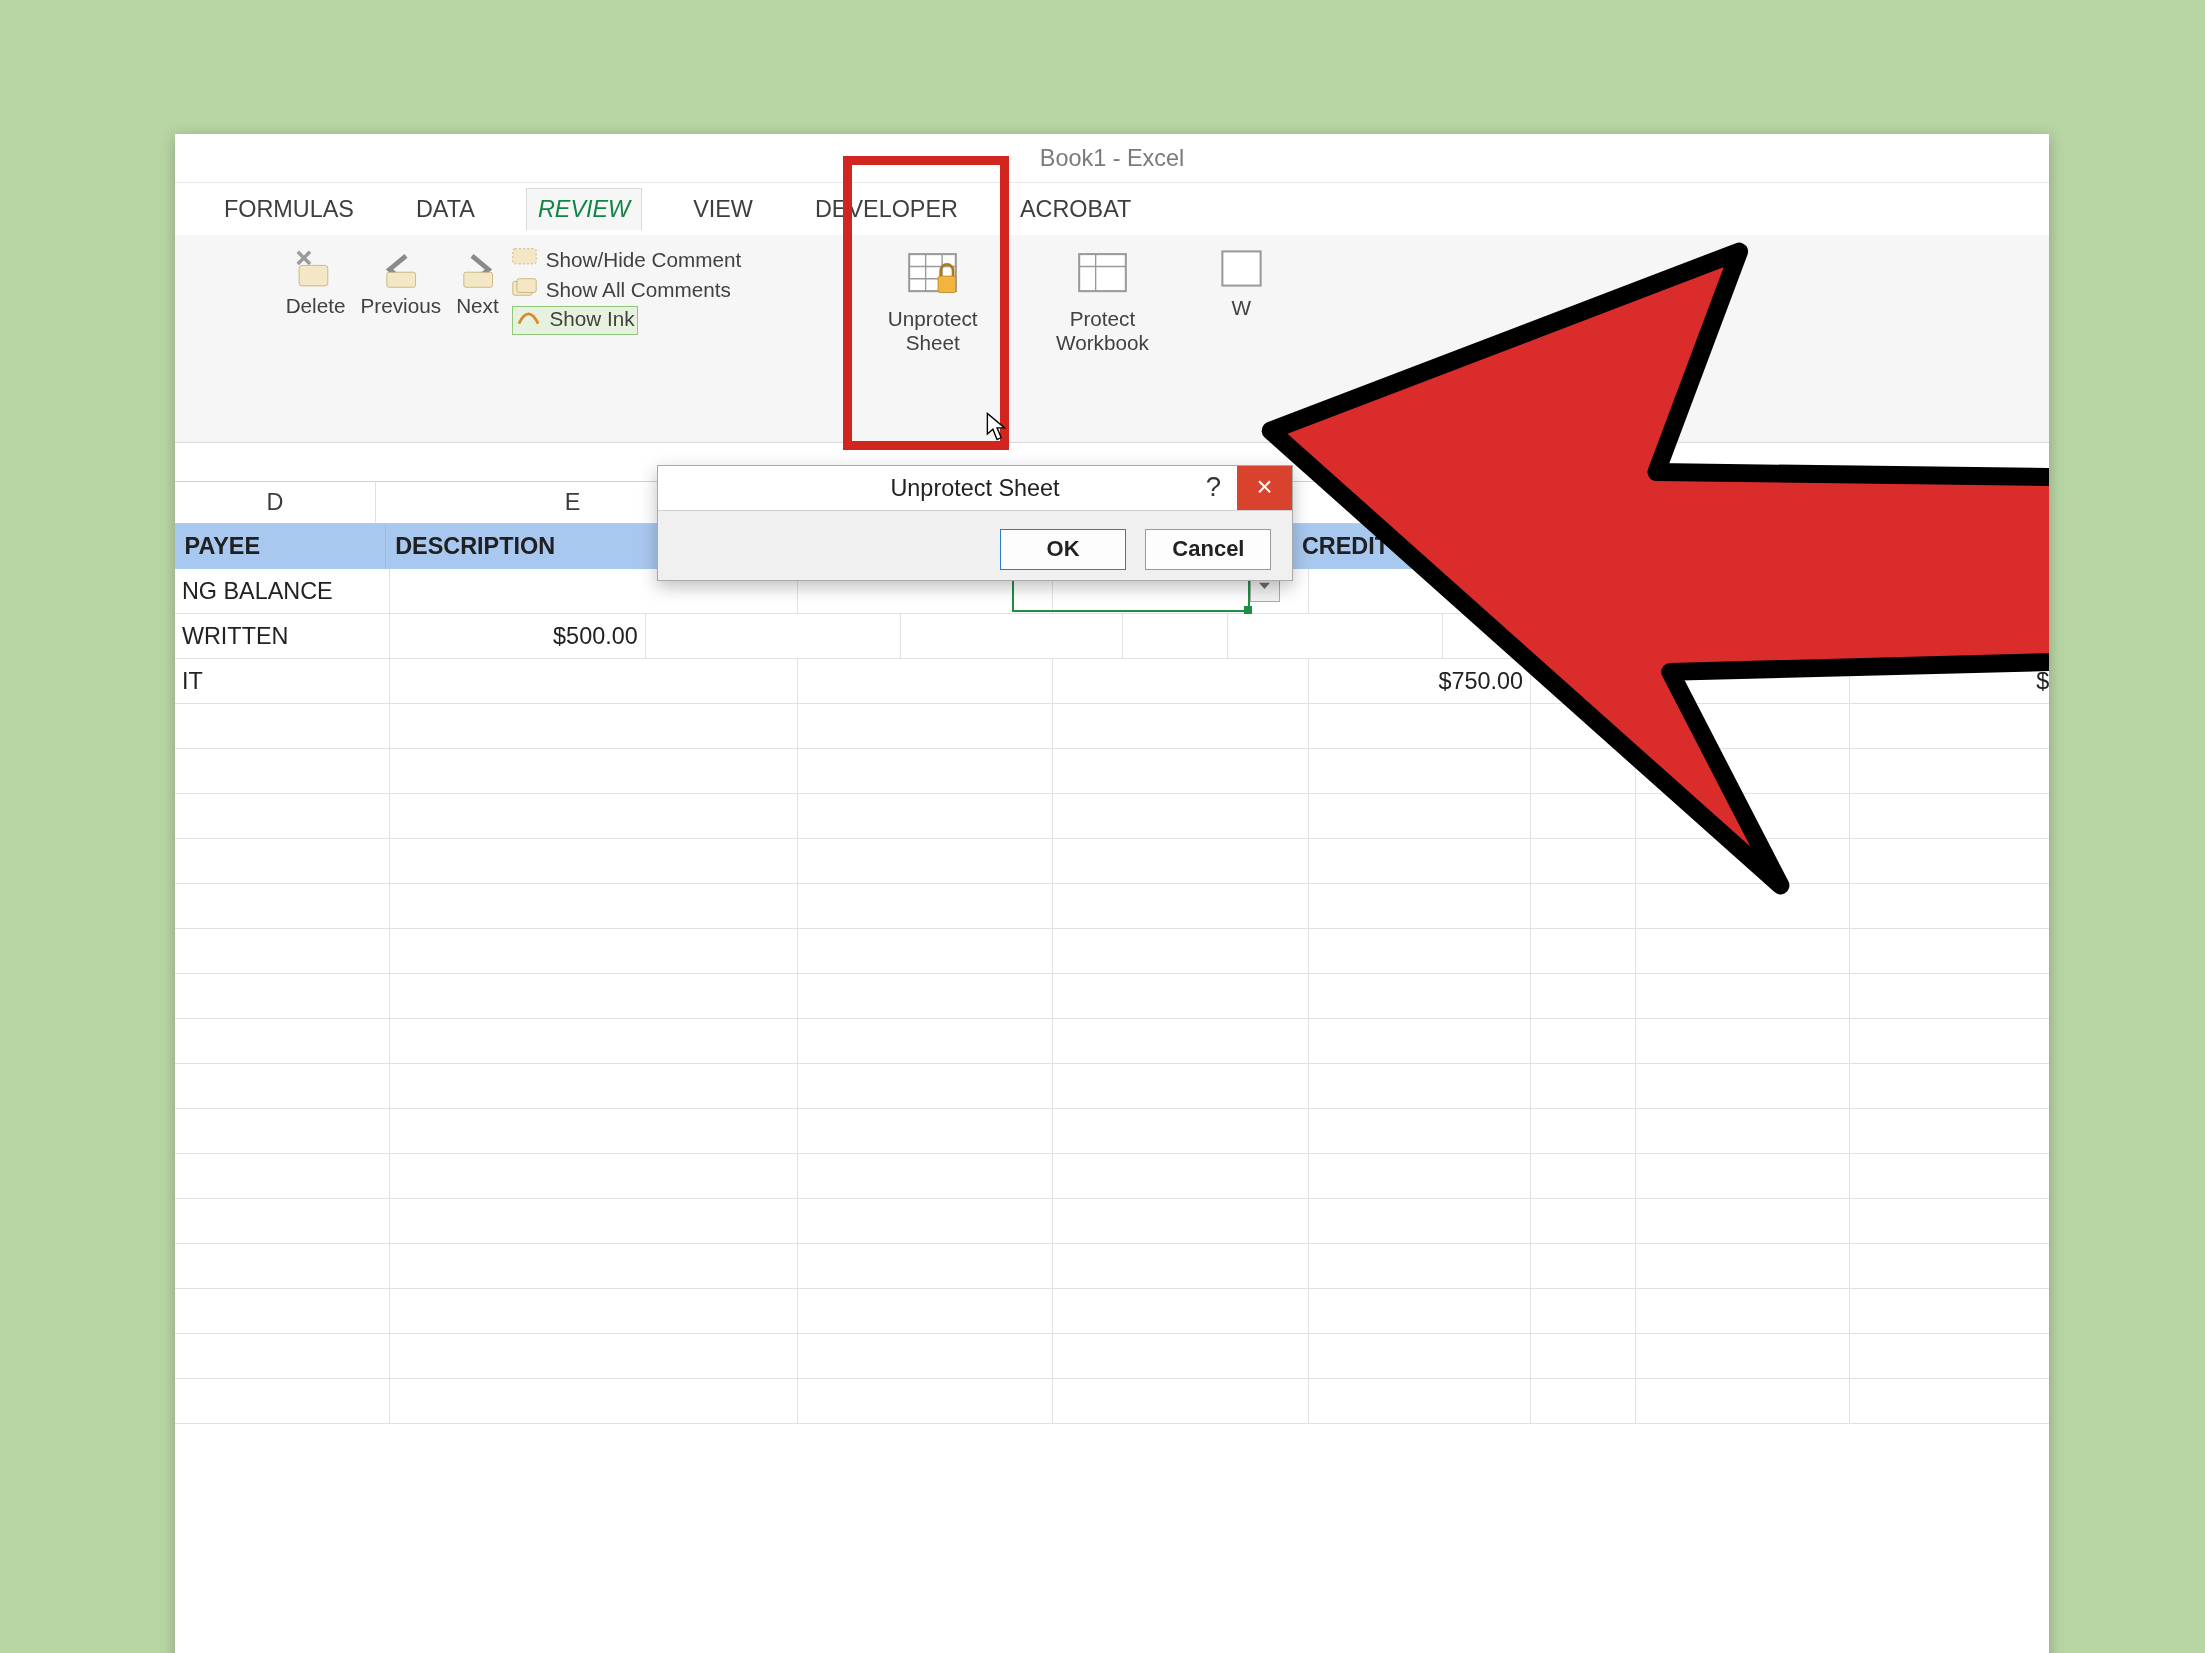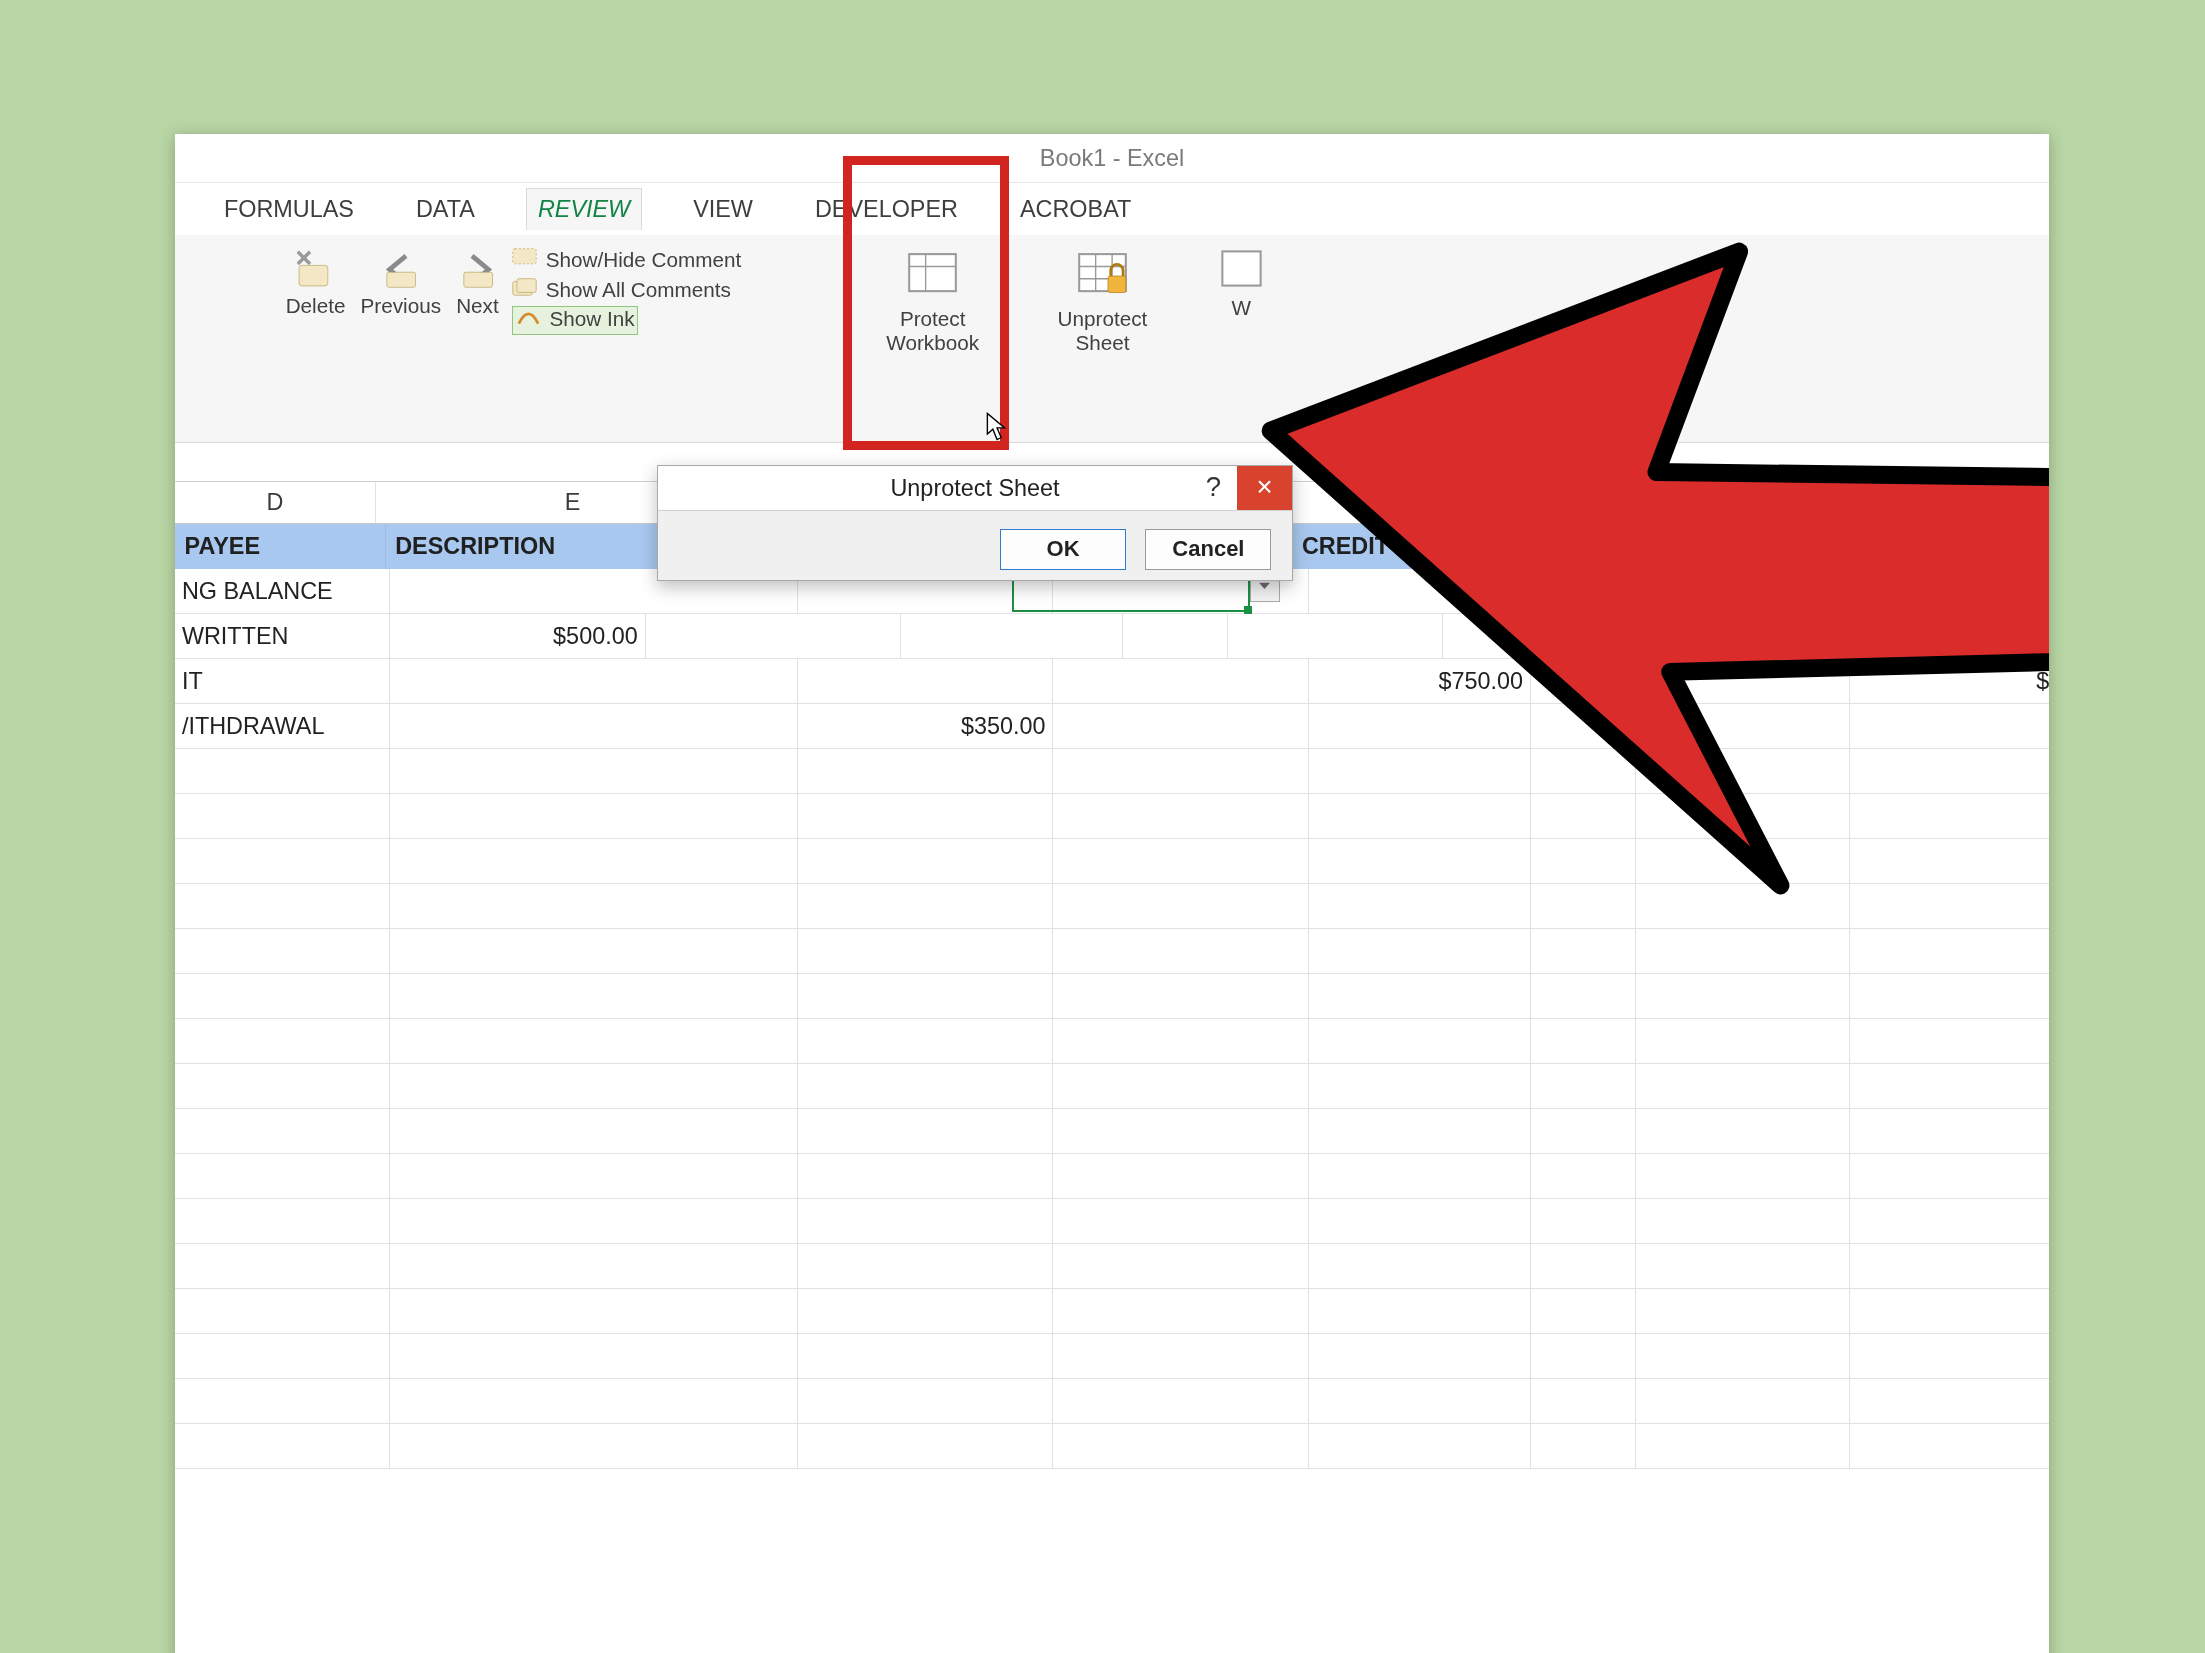--- a/index.html
+++ b/index.html
@@ -201,43 +201,43 @@
         </div>
       </div>
     </div>
 
     <div class="group" style="width:145px;height:207px">
       <div class="bigbtn" style="margin-top:5.5px">
         <span>
           <svg width="55" height="48" viewBox="0 0 80 70">
               <rect x="6" y="6" width="68" height="54" fill="#fff" stroke="#9a9a9a" stroke-width="3"></rect>
               <line x1="6" y1="24" x2="74" y2="24" stroke="#9a9a9a" stroke-width="2"></line>
-              <line x1="30" y1="6" x2="30" y2="60" stroke="#9a9a9a" stroke-width="2"></line>
-            </svg>
-        </span>
-        <span class="lbl" style="white-space:pre-line">Protect
-Workbook</span>
-      </div>
-    </div>
-
-    <div class="group" style="width:145px;height:207px">
-      <div class="bigbtn" style="margin-top:5.5px">
-        <span>
-          <svg width="55" height="48" viewBox="0 0 80 70">
-              <rect x="6" y="6" width="68" height="54" fill="#fff" stroke="#9a9a9a" stroke-width="3"></rect>
-              <line x1="6" y1="24" x2="74" y2="24" stroke="#9a9a9a" stroke-width="2"></line>
               <line x1="6" y1="42" x2="74" y2="42" stroke="#9a9a9a" stroke-width="2"></line>
               <line x1="30" y1="6" x2="30" y2="60" stroke="#9a9a9a" stroke-width="2"></line>
               <line x1="54" y1="6" x2="54" y2="60" stroke="#9a9a9a" stroke-width="2"></line>
               <rect x="48" y="38" width="26" height="24" rx="3" fill="#f1b53e" stroke="#b07a10"></rect>
               <path d="M52 38 v-8 a9 9 0 0 1 18 0 v8" fill="none" stroke="#b07a10" stroke-width="4"></path>
             </svg>
         </span>
         <span class="lbl" style="white-space:pre-line">Unprotect
 Sheet</span>
+      </div>
+    </div>
+
+    <div class="group" style="width:145px;height:207px">
+      <div class="bigbtn" style="margin-top:5.5px">
+        <span>
+          <svg width="55" height="48" viewBox="0 0 80 70">
+              <rect x="6" y="6" width="68" height="54" fill="#fff" stroke="#9a9a9a" stroke-width="3"></rect>
+              <line x1="6" y1="24" x2="74" y2="24" stroke="#9a9a9a" stroke-width="2"></line>
+              <line x1="30" y1="6" x2="30" y2="60" stroke="#9a9a9a" stroke-width="2"></line>
+            </svg>
+        </span>
+        <span class="lbl" style="white-space:pre-line">Protect
+Workbook</span>
       </div>
     </div>
 
     <div class="group" style="width:83px;height:207px">
       <div class="bigbtn" style="margin-top:5.5px">
         <span>
           <svg width="41" height="37" viewBox="0 0 60 54">
               <rect x="2" y="2" width="56" height="50" fill="#fff" stroke="#9a9a9a" stroke-width="3"></rect>
             </svg>
         </span>
@@ -293,30 +293,20 @@
         </div>
         <div class="row">
           <div class="cell w0">IT</div>
           <div class="cell w1"></div>
           <div class="cell w2 right"></div>
           <div class="cell w3 right"></div>
           <div class="cell w4 right">$750.00</div>
           <div class="cell w5"></div>
           <div class="cell w6"></div>
           <div class="cell w7 right">$1,250.00</div>
-        </div>
-        <div class="row">
-          <div class="cell w0">/ITHDRAWAL</div>
-          <div class="cell w1"></div>
-          <div class="cell w2 right">$350.00</div>
-          <div class="cell w3 right"></div>
-          <div class="cell w4 right"></div>
-          <div class="cell w5"></div>
-          <div class="cell w6"></div>
-          <div class="cell w7 right">$900.00</div>
         </div>
         <div class="row">
           <div class="cell w0"></div>
           <div class="cell w1"></div>
           <div class="cell w2 right"></div>
           <div class="cell w3 right"></div>
           <div class="cell w4 right"></div>
           <div class="cell w5"></div>
           <div class="cell w6"></div>
           <div class="cell w7 right"></div>

